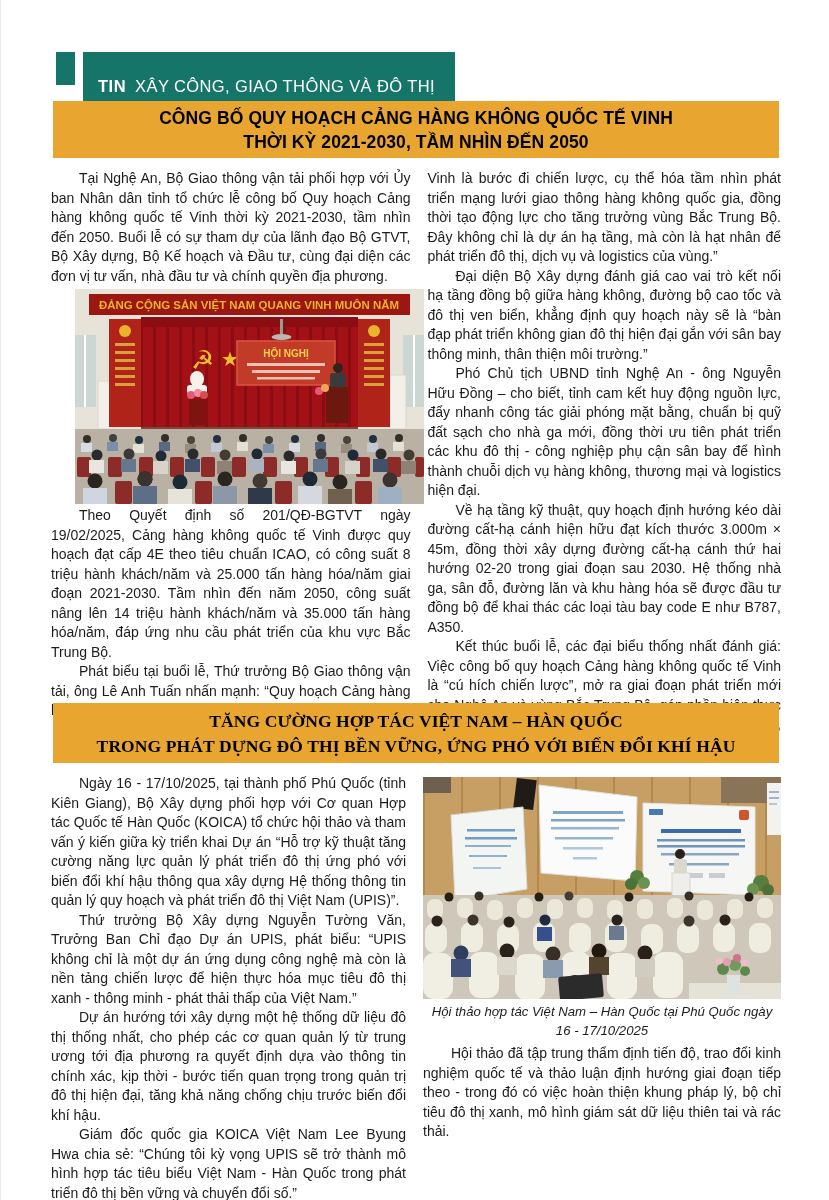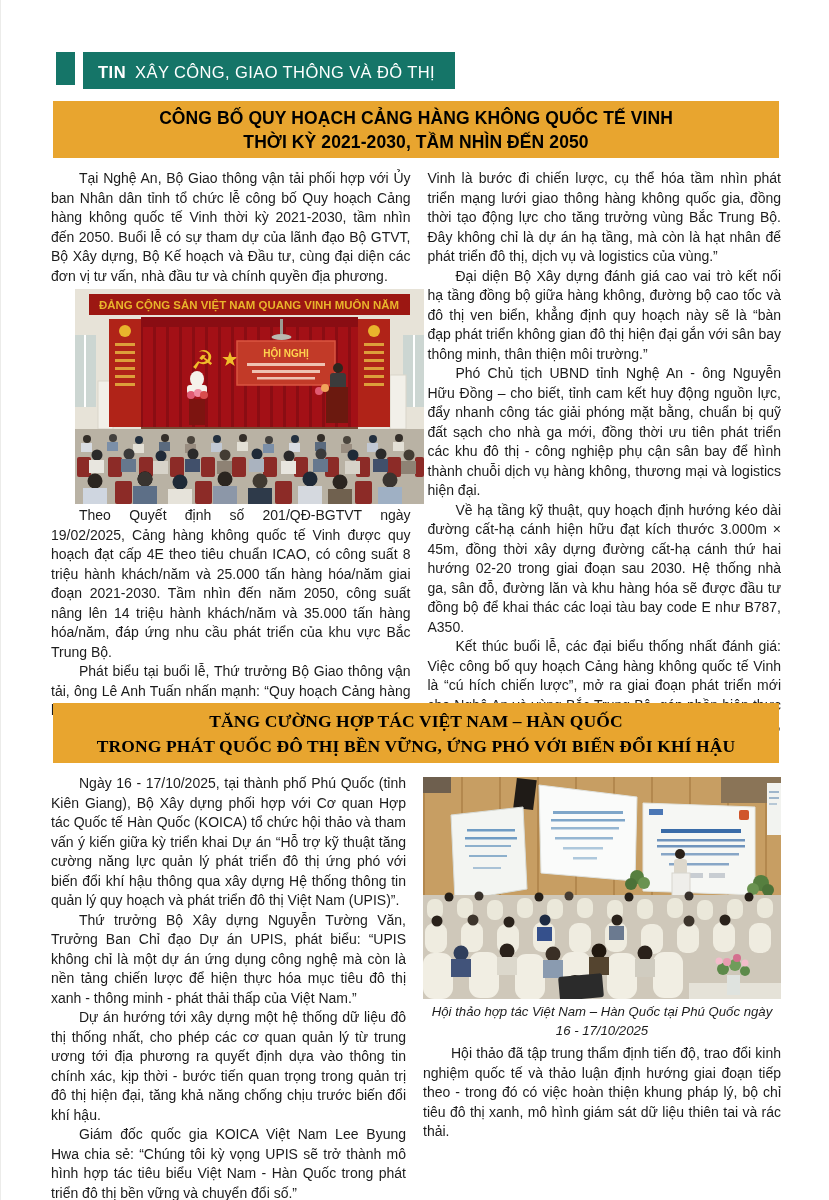--- a/index.html
+++ b/index.html
@@ -5,21 +5,21 @@
   html,body{margin:0;padding:0;background:#ffffff;}
   .page{
     position:relative;width:829px;height:1200px;background:#fff;overflow:hidden;
     font-family:"Liberation Sans","DejaVu Sans",sans-serif;color:#1c1c1c;
     border-left:1px solid #ececea;
   }
   
   .hdr-square{position:absolute;left:55px;top:52px;width:19px;height:33px;background:var(--green);}
   .hdr-banner{
     position:absolute;left:82px;top:52px;height:33px;background:var(--green);
-    color:#fff;display:flex;align-items:center;padding:4px 20px 0 15px;
+    color:#fff;display:flex;align-items:center;padding:18px 20px 0 15px;
     font-size:16.5px;letter-spacing:.4px;white-space:nowrap;
   }
   .hdr-banner .tin{font-weight:bold;margin-right:9px;letter-spacing:.5px;}
   
   .banner{
     position:absolute;left:52px;width:726px;background:var(--orange);color:#000000;
     text-align:center;font-weight:bold;letter-spacing:.1px;
   }
   .banner1{top:101px;height:57px;font-size:17.5px;line-height:24px;padding-top:5px;box-sizing:border-box;}
   .banner2{top:703px;height:60px;font-size:17.5px;line-height:25px;padding-top:6px;box-sizing:border-box;font-family:Liberation Serif, serif;}
@@ -228,21 +228,21 @@
       <p class="cont">Vinh là bước đi chiến lược, cụ thể hóa tầm nhìn phát triển mạng lưới giao thông hàng không quốc gia, đồng thời tạo động lực cho tăng trưởng vùng Bắc Trung Bộ. Đây không chỉ là dự án hạ tầng, mà còn là hạt nhân để phát triển đô thị, dịch vụ và logistics của vùng.”</p>
       <p>Đại diện Bộ Xây dựng đánh giá cao vai trò kết nối hạ tầng đồng bộ giữa hàng không, đường bộ cao tốc và đô thị ven biển, khẳng định quy hoạch này sẽ là “bàn đạp phát triển không gian đô thị hiện đại gắn với sân bay thông minh, thân thiện môi trường.”</p>
       <p>Phó Chủ tịch UBND tỉnh Nghệ An - ông Nguyễn Hữu Đồng – cho biết, tỉnh cam kết huy động nguồn lực, đẩy nhanh công tác giải phóng mặt bằng, chuẩn bị quỹ đất sạch cho nhà ga mới, đồng thời ưu tiên phát triển các khu đô thị - công nghiệp phụ cận sân bay để hình thành chuỗi dịch vụ hàng không, thương mại và logistics hiện đại.</p>
       <p>Về hạ tầng kỹ thuật, quy hoạch định hướng kéo dài đường cất-hạ cánh hiện hữu đạt kích thước 3.000m × 45m, đồng thời xây dựng đường cất-hạ cánh thứ hai hướng 02-20 trong giai đoạn sau 2030. Hệ thống nhà ga, sân đỗ, đường lăn và khu hàng hóa sẽ được đầu tư đồng bộ để khai thác các loại tàu bay code E như B787, A350.</p>
       <p>Kết thúc buổi lễ, các đại biểu thống nhất đánh giá: Việc công bố quy hoạch Cảng hàng không quốc tế Vinh là “cú hích chiến lược”, mở ra giai đoạn phát triển mới cho Nghệ An và vùng Bắc Trung Bộ, góp phần hiện thực hóa mục tiêu phát triển hạ tầng giao thông hiện đại, xanh, kết nối và bền vững.</p>
     </div>
   </div>
 
   <div class="banner banner2">
     <div>TĂNG CƯỜNG HỢP TÁC VIỆT NAM – HÀN QUỐC</div>
-    <div>TRONG PHÁT QUỐC ĐÔ THỊ BỀN VỮNG, ỨNG PHÓ VỚI BIẾN ĐỔI KHÍ HẬU</div>
+    <div>TRONG PHÁT DỰNG ĐÔ THỊ BỀN VỮNG, ỨNG PHÓ VỚI BIẾN ĐỔI KHÍ HẬU</div>
   </div>
 
   <div class="cols a2">
     <div class="col">
       <p>Ngày 16 - 17/10/2025, tại thành phố Phú Quốc (tỉnh Kiên Giang), Bộ Xây dựng phối hợp với Cơ quan Hợp tác Quốc tế Hàn Quốc (KOICA) tổ chức hội thảo và tham vấn ý kiến giữa kỳ triển khai Dự án “Hỗ trợ kỹ thuật tăng cường năng lực quản lý phát triển đô thị ứng phó với biến đổi khí hậu thông qua xây dựng Hệ thống thông tin quản lý quy hoạch và phát triển đô thị Việt Nam (UPIS)”.</p>
       <p>Thứ trưởng Bộ Xây dựng Nguyễn Tường Văn, Trưởng Ban Chỉ đạo Dự án UPIS, phát biểu: “UPIS không chỉ là một dự án ứng dụng công nghệ mà còn là nền tảng chiến lược để hiện thực hóa mục tiêu đô thị xanh - thông minh - phát thải thấp của Việt Nam.”</p>
       <p>Dự án hướng tới xây dựng một hệ thống dữ liệu đô thị thống nhất, cho phép các cơ quan quản lý từ trung ương tới địa phương ra quyết định dựa vào thông tin chính xác, kịp thời - bước tiến quan trọng trong quản trị đô thị hiện đại, tăng khả năng chống chịu trước biến đổi khí hậu.</p>
       <p>Giám đốc quốc gia KOICA Việt Nam Lee Byung Hwa chia sẻ: “Chúng tôi kỳ vọng UPIS sẽ trở thành mô hình hợp tác tiêu biểu Việt Nam - Hàn Quốc trong phát triển đô thị bền vững và chuyển đổi số.”</p>
     </div>
 

